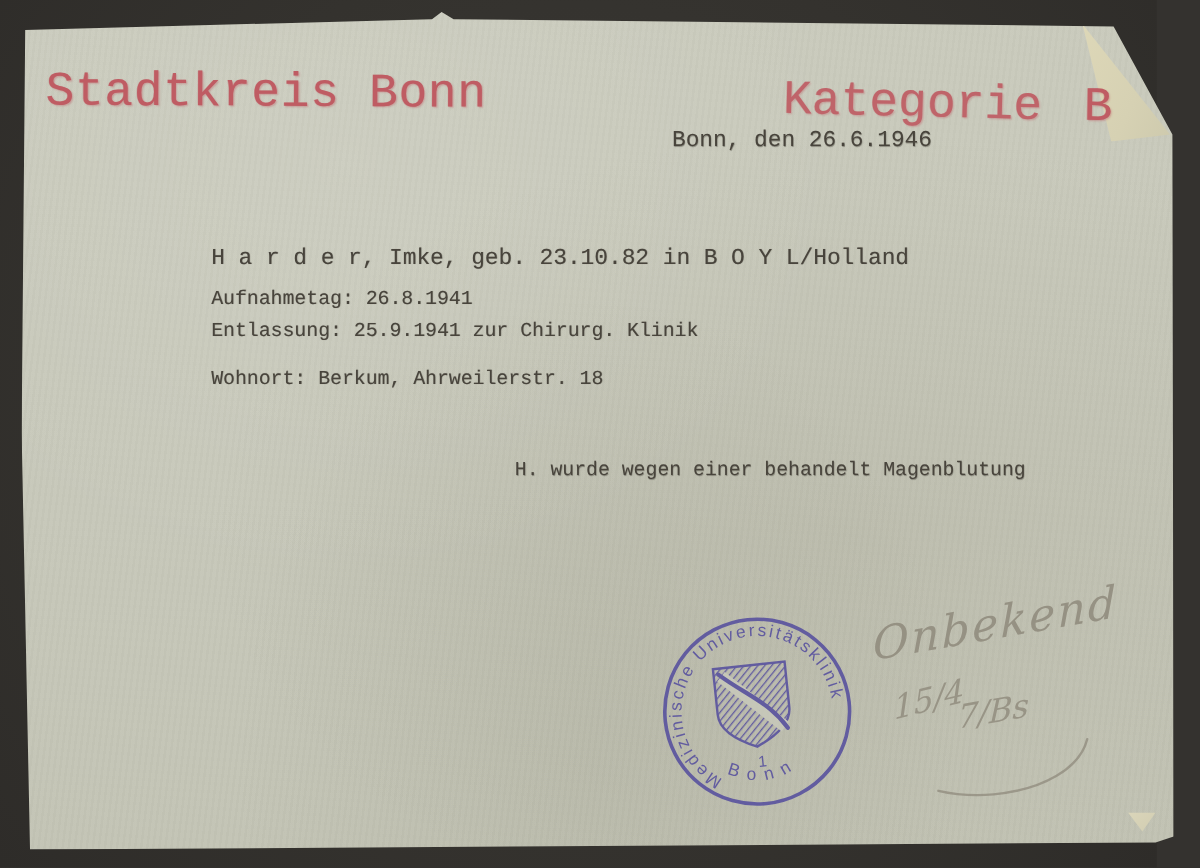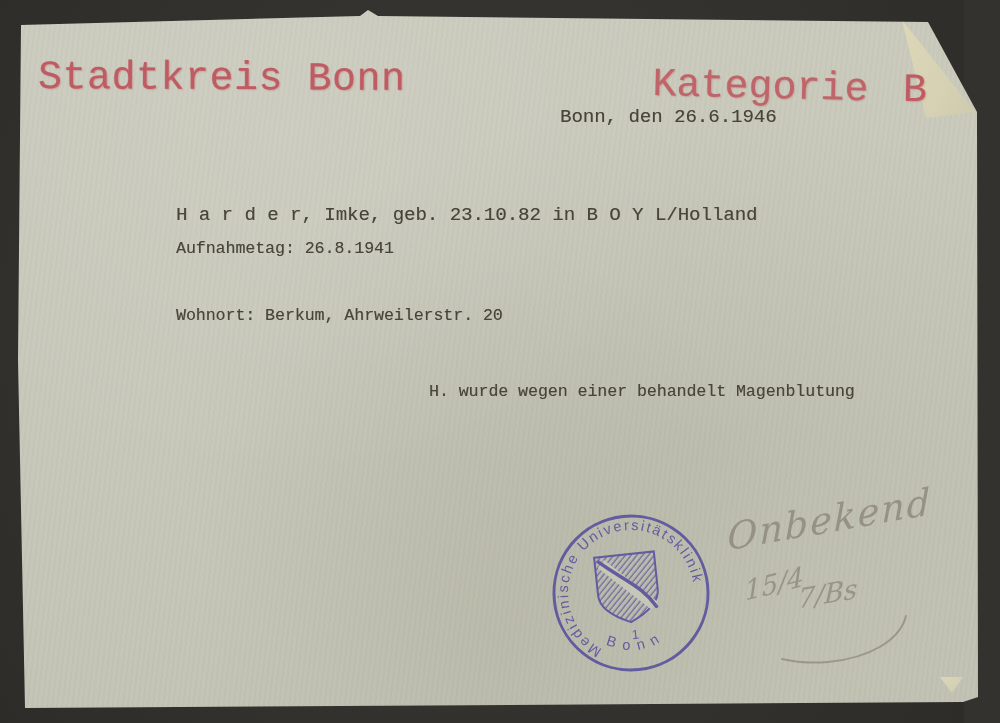--- a/index.html
+++ b/index.html
@@ -83,21 +83,22 @@
 
   <div class="red stadtkreis">Stadtkreis Bonn</div>
 
   <div class="red kategorie">Kategorie</div>
   <div class="red kategorie-b">B</div>
 
   <div class="typo dateline">Bonn, den 26.6.1946</div>
 
   <div class="typo l-name">H a r d e r, Imke, geb. 23.10.82 in B O Y L/Holland</div>
   <div class="typo l-adm">Aufnahmetag: 26.8.1941</div>
-  <div class="typo l-res">Wohnort: Berkum, Ahrweilerstr. 20</div>
+  <div class="typo l-dis">Entlassung: 25.9.1941 zur Chirurg. Klinik</div>
+  <div class="typo l-res">Wohnort: Berkum, Ahrweilerstr. 18</div>
 
   <div class="typo l-p1">H. wurde wegen einer behandelt Magenblutung</div>
 
   <svg class="stamp-svg" width="170" height="170" viewBox="0 0 170 170">
     <defs>
       <pattern id="hatch" width="4.5" height="4.5" patternUnits="userSpaceOnUse" patternTransform="rotate(45)">
         <line x1="2" y1="0" x2="2" y2="4.5" stroke="#544d9e" stroke-width="1.1"></line>
       </pattern>
       <path id="ringPath" d="M 50.7 137.8 A 63 63 0 1 1 119.3 137.8" fill="none"></path>
       <path id="bonnPath" d="M 41.3 121.6 A 57 57 0 0 0 128.7 121.6" fill="none"></path>

